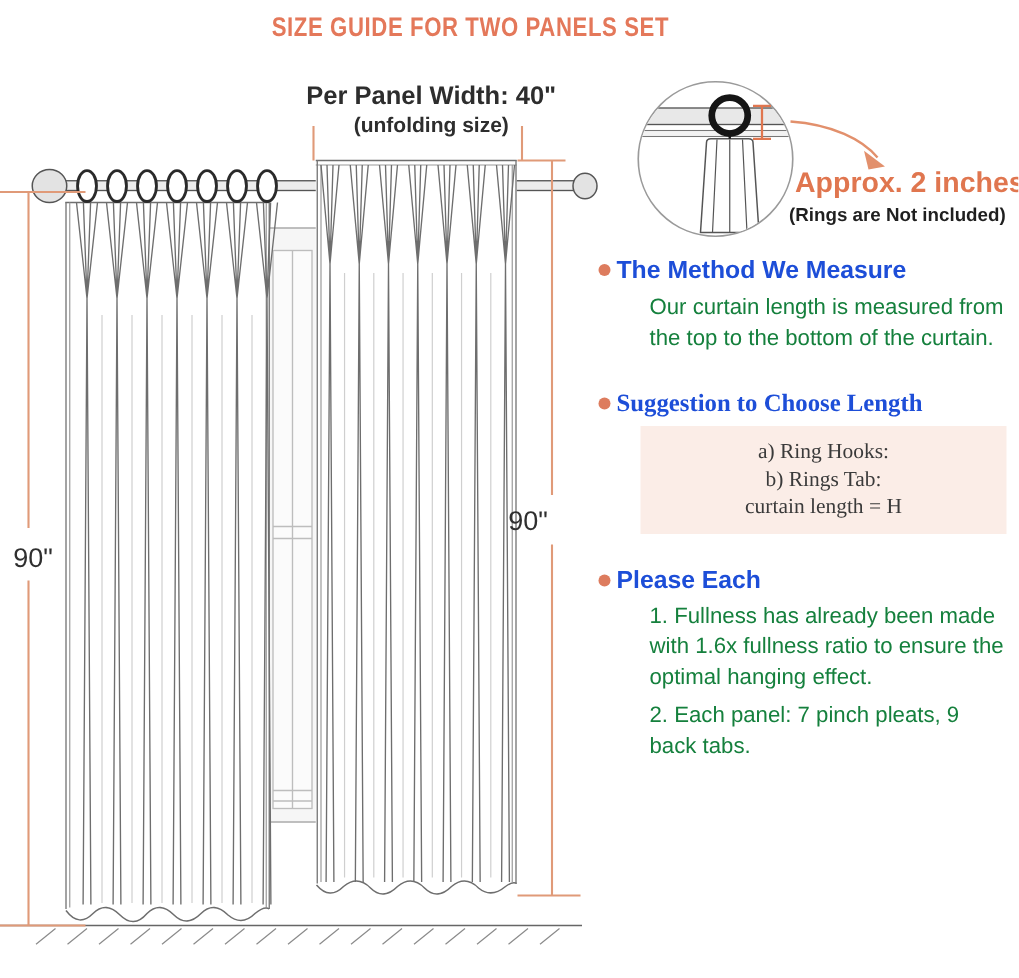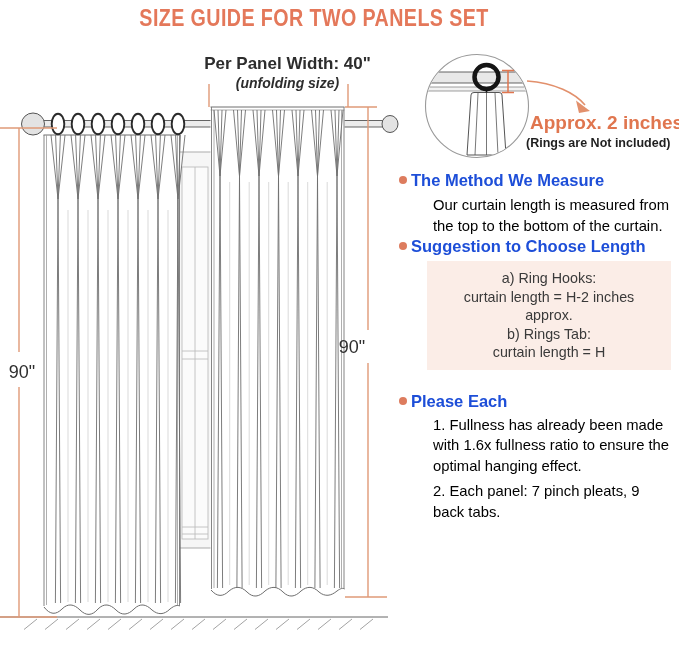--- a/index.html
+++ b/index.html
@@ -7,44 +7,44 @@
     --mline:#E09A78;
     --boxbg:#FBEDE7;
     --text:#3C3C3C;
   }
   *{box-sizing:border-box;margin:0;padding:0;}
   html,body{background:#fff;}
   body{font-family:"Liberation Sans","DejaVu Sans",sans-serif;color:var(--text);}
   .page{position:relative;width:679px;height:652px;background:#fff;overflow:hidden;}
 
   .title{position:absolute;top:2px;left:0;width:628px;text-align:center;
-         font-size:24px;font-weight:bold;letter-spacing:.5px;color:var(--accent);
+         font-size:18px;font-weight:bold;letter-spacing:.5px;color:var(--accent);
          line-height:32px;white-space:nowrap;}
   .title span{display:inline-block;transform:scaleX(.82);transform-origin:center;}
 
   .pw{position:absolute;top:53px;left:165px;width:245px;text-align:center;color:#2d2d2d;}
   .pw .pw-main{font-size:17px;font-weight:bold;line-height:22px;}
-  .pw .pw-sub{font-size:14px;font-weight:bold;line-height:17px;font-style:italic;}
+  .pw .pw-sub{font-size:14px;font-weight:bold;line-height:17px;}
 
   .illus{position:absolute;left:0;top:50px;}
   .detail-svg{position:absolute;left:415px;top:45px;}
 
   .approx{position:absolute;left:530px;top:112px;width:150px;
           font-size:19px;font-weight:bold;color:#E0764F;line-height:22px;white-space:nowrap;}
   .rings-note{position:absolute;left:526px;top:135px;width:155px;
           font-size:12.5px;font-weight:bold;color:#1f1f1f;line-height:16px;white-space:nowrap;}
 
   .rcol{position:absolute;left:389px;top:166px;width:282px;padding-top:4px;}
   .sec{position:relative;padding-left:22px;}
   .dot{position:absolute;left:10px;top:6px;width:8px;height:8px;border-radius:50%;
        background:#DD7C5E;}
   .sec-h{font-size:16.5px;font-weight:bold;color:#1d4ed8;line-height:20px;}
-  .rcol p{font-size:14.8px;line-height:20.5px;color:#000000;margin-left:22px;}
+  .rcol p{font-size:14.8px;line-height:20.5px;color:#15803d;margin-left:22px;}
   .p-measure{margin-top:5px;}
-  .h-length{}
+  .h-length{margin-top:23px;font-family:Liberation Serif, serif;}
   .p-len1{margin-top:5px;}
   .p-len2{margin-top:2px;}
   .opt-box{margin:5px 0 0 16px;background:var(--boxbg);padding:8px 14px;
            font-size:14.3px;line-height:18.5px;color:#3a3a3a;text-align:center;}
   .h-note{margin-top:21px;}
   .p-n1{margin-top:4px;line-height:20px;}
   .p-n2{margin-top:5px;line-height:20px;}
 
   svg text{font-family:"Liberation Sans","DejaVu Sans",sans-serif;}
   .mstroke{stroke:var(--mline);stroke-width:1.4;fill:none;}
@@ -221,21 +221,20 @@
       <span class="dot"></span>
       <div class="sec-h">The Method We Measure</div>
       <p class="p-measure">Our curtain length is measured from the top to the bottom of the curtain.</p>
     </div>
 
     <div class="sec h-length">
       <span class="dot"></span>
       <div class="sec-h">Suggestion to Choose Length</div>
       <div class="opt-box">
         <div>a) Ring Hooks:</div>
-        <div>curtain length = H-2 inches approx.</div>
         <div>b) Rings Tab:</div>
         <div>curtain length = H</div>
       </div>
     </div>
 
     <div class="sec h-note">
       <span class="dot"></span>
       <div class="sec-h">Please Each</div>
       <p class="p-n1">1. Fullness has already been made with 1.6x fullness ratio to ensure the optimal hanging effect.</p>
       <p class="p-n2">2. Each panel: 7 pinch pleats, 9 back tabs.</p>

